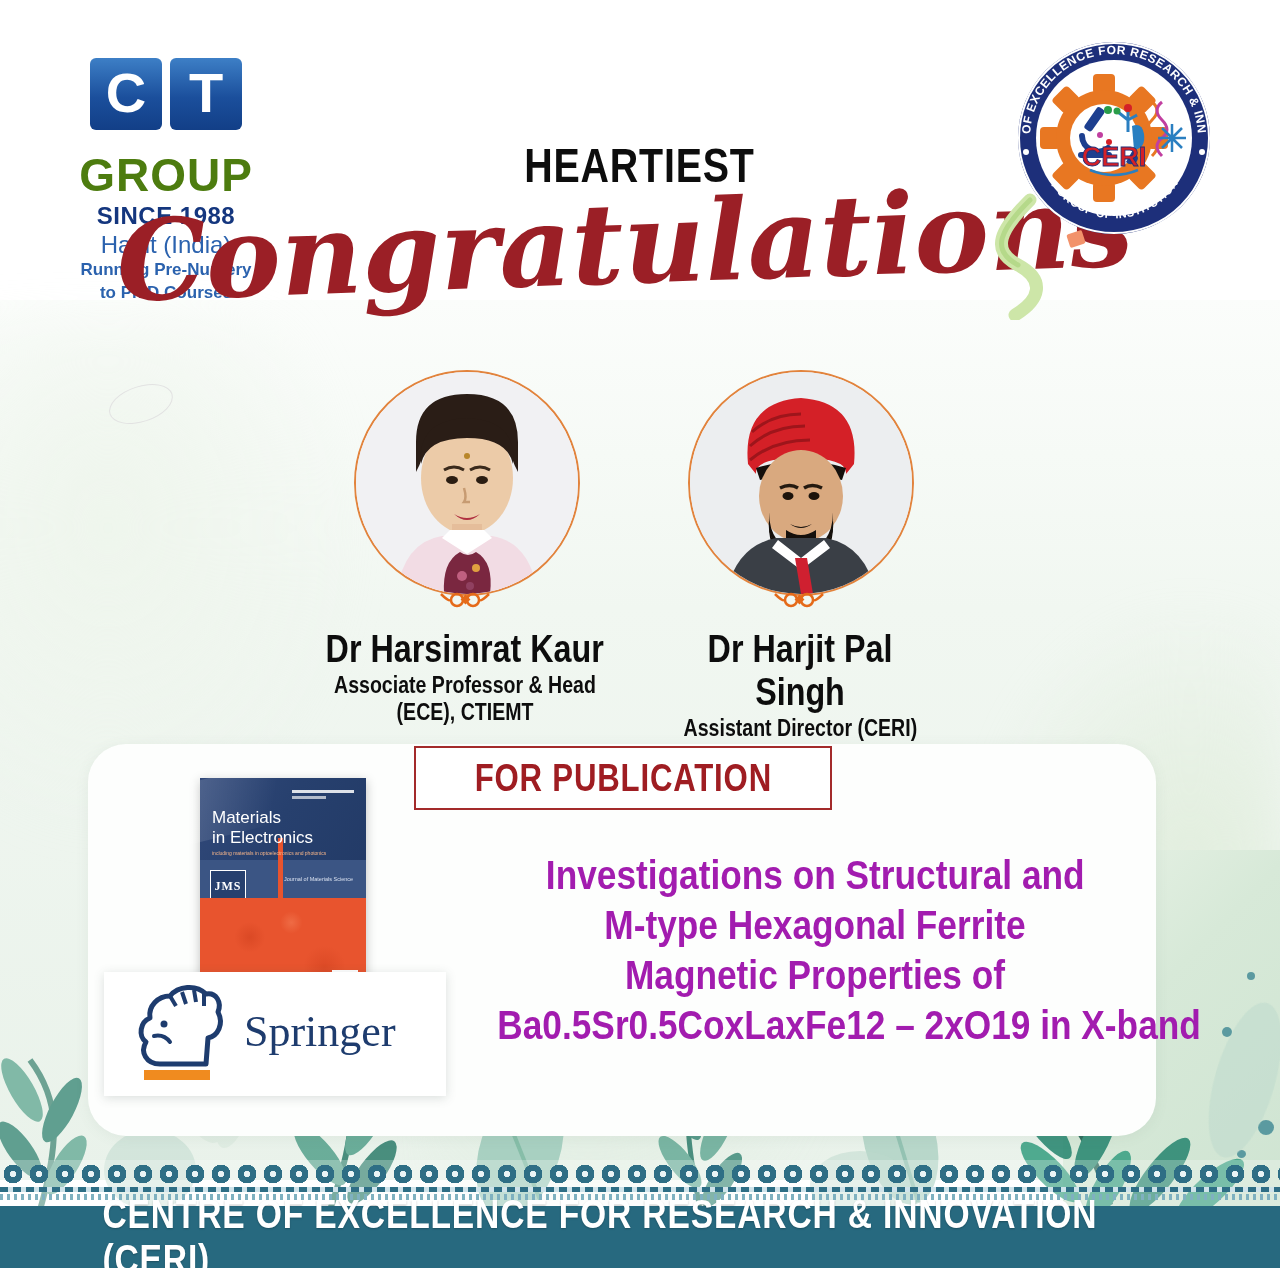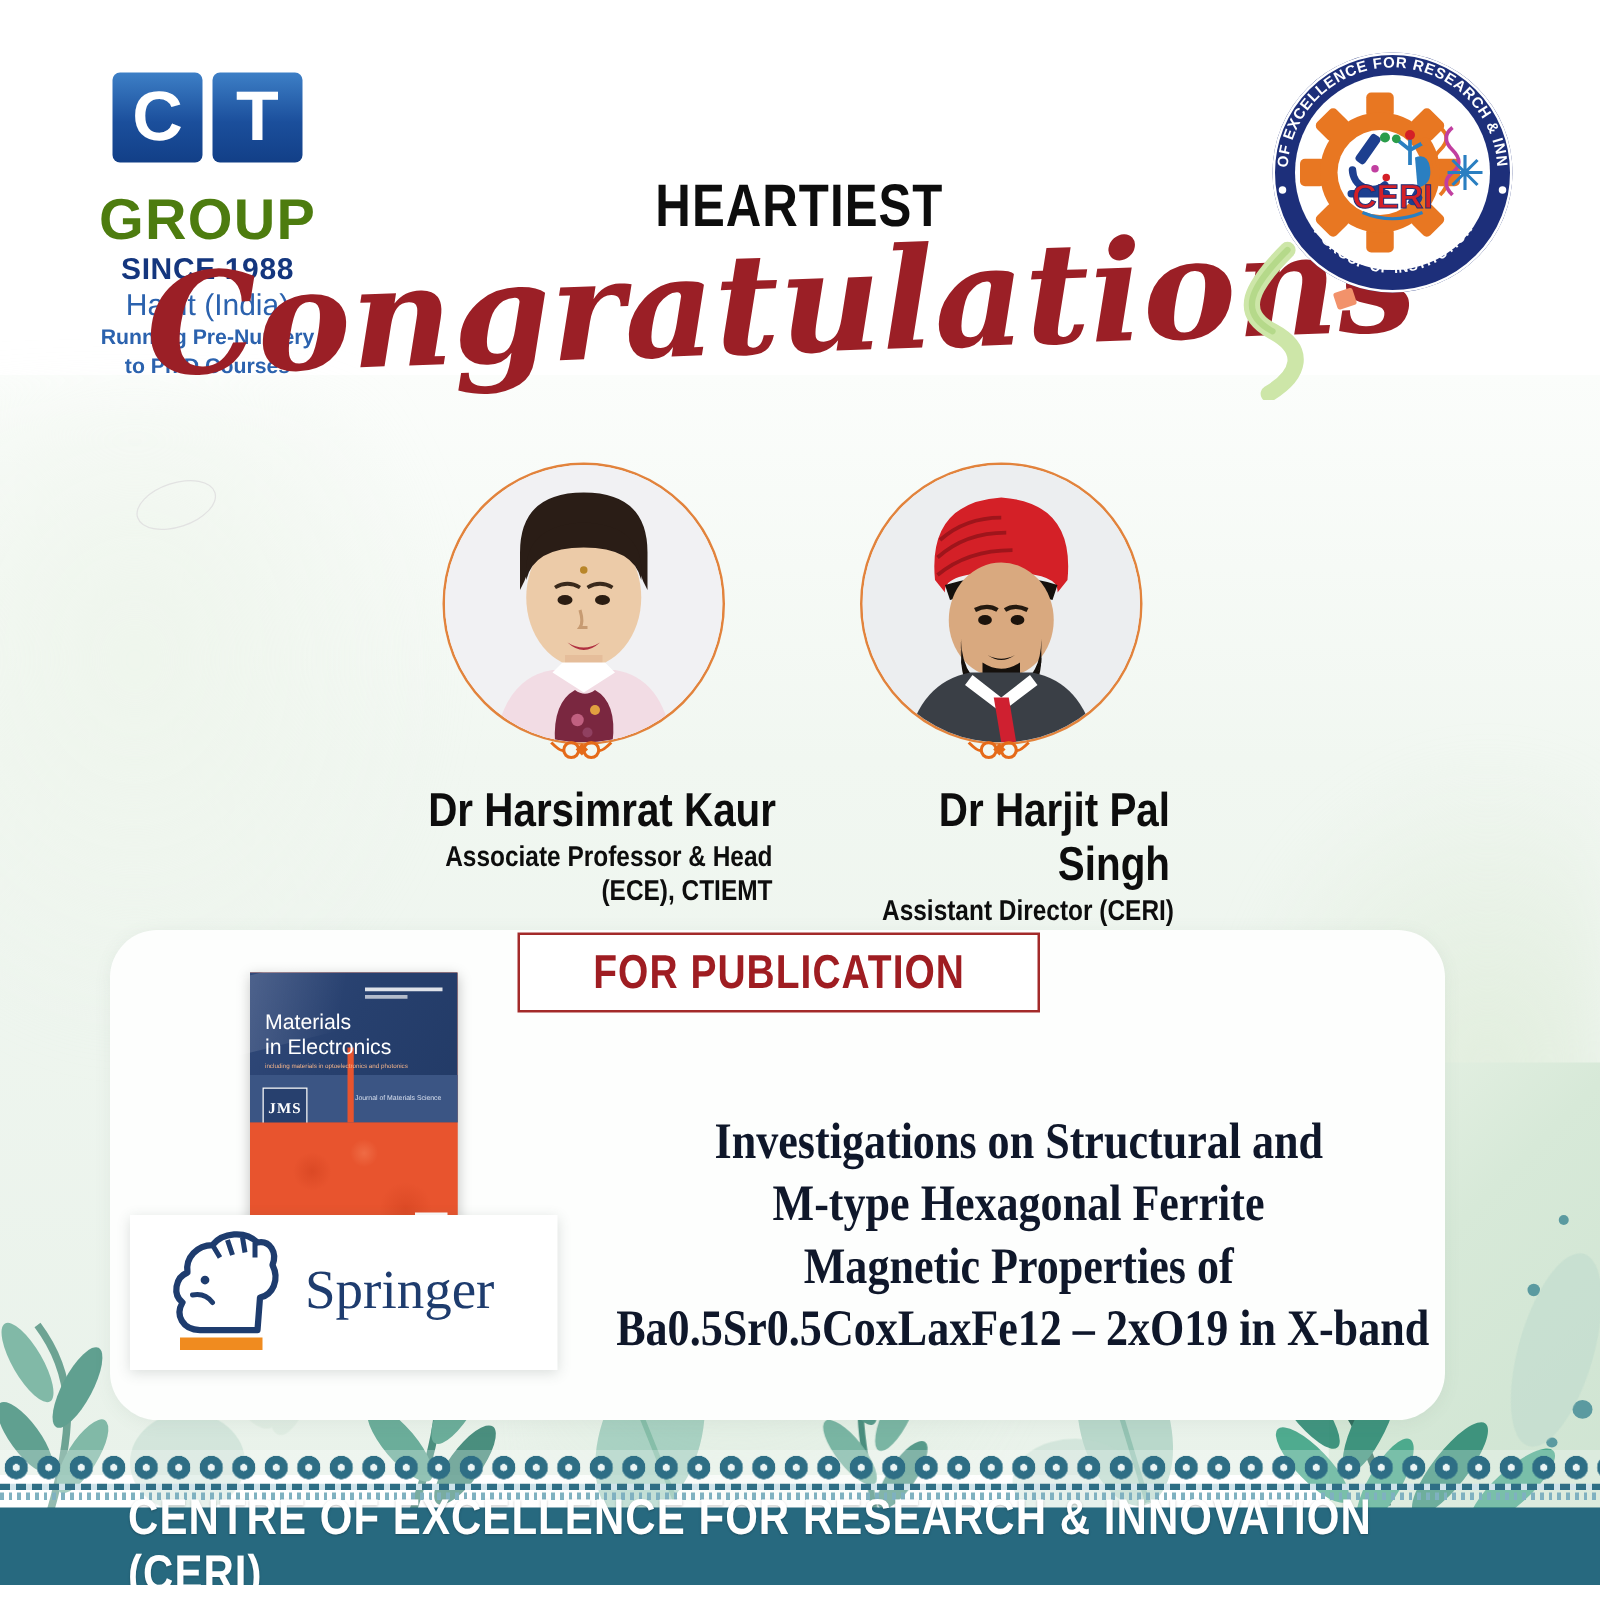--- a/index.html
+++ b/index.html
@@ -45,21 +45,21 @@
 
   
   .photo{position:absolute;width:222px;height:222px;border-radius:50%;
     border:2px solid #e2833c;overflow:hidden;background:#f2f3f5;}
   .photo-l{left:354px;top:370px;}
   .photo-r{left:688px;top:370px;}
   .orn{position:absolute;width:52px;height:26px;}
   .orn-l{left:439px;top:588px;}
   .orn-r{left:773px;top:588px;}
 
-  .awardee{position:absolute;text-align:right;color:#0d0d0d;}
+  .awardee{position:absolute;text-align:center;color:#0d0d0d;}
   .aw-l{left:285px;width:360px;top:628px;}
   .aw-r{left:640px;width:320px;top:628px;}
   .aw-name span{display:inline-block;font-size:38px;font-weight:bold;transform:scaleX(.85);}
   .aw-role{margin-top:1px;}
   .aw-role span{display:inline-block;font-size:23px;font-weight:bold;transform:scaleX(.85);}
 
   
   .card{position:absolute;left:88px;top:744px;width:1068px;height:392px;border-radius:38px;
     background:#fdfefd;box-shadow:0 2px 14px rgba(90,120,100,.08);}
   .forpub{position:absolute;left:414px;top:746px;width:414px;height:60px;background:#fff;
@@ -94,21 +94,21 @@
   .cover-box{position:absolute;right:8px;bottom:8px;width:26px;height:18px;background:#fff;}
   .cover-box i{display:block;height:2px;margin:2px 3px 0;background:#e8542e;}
 
   
   .springer{position:absolute;left:104px;top:972px;width:342px;height:124px;background:#fff;
     box-shadow:0 2px 10px rgba(60,80,70,.18);display:flex;align-items:center;}
   .spr-knight{margin-left:26px;}
   .spr-word{font-family:"Liberation Serif",serif;font-size:44px;color:#1e3c6e;margin-left:18px;margin-top:-6px;}
 
   
-  .paper{position:absolute;left:440px;top:888px;width:750px;text-align:center;color:#0f172a;font-family:Liberation Serif, serif;}
+  .paper{position:absolute;left:440px;top:852px;width:750px;text-align:center;color:#a21caf;}
   .paper div{height:50px;}
   .paper span{display:inline-block;font-size:41px;font-weight:bold;transform:scaleX(.86);white-space:nowrap;}
 
   
   .lace{position:absolute;left:0;top:1160px;width:1280px;height:46px;background:rgba(255,255,255,.25);}
   .lace-r1{height:26px;
     background:
       radial-gradient(circle 3px at 13px 14px,#eaf4f6 97%,transparent),
       radial-gradient(circle 9.5px at 13px 14px,#2e6e85 97%,transparent);
     background-size:26px 26px;}

